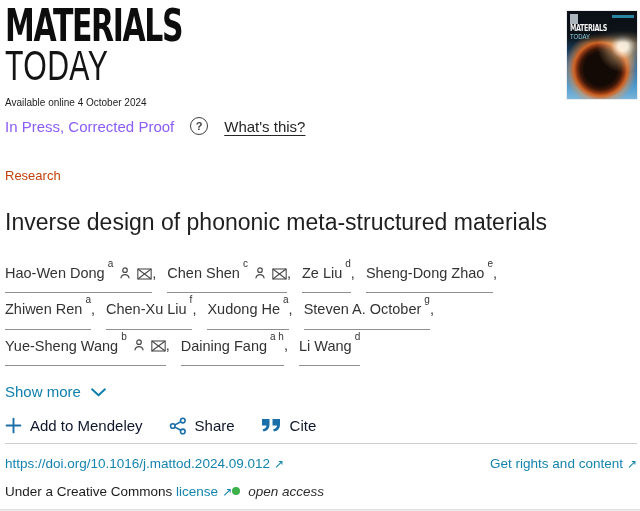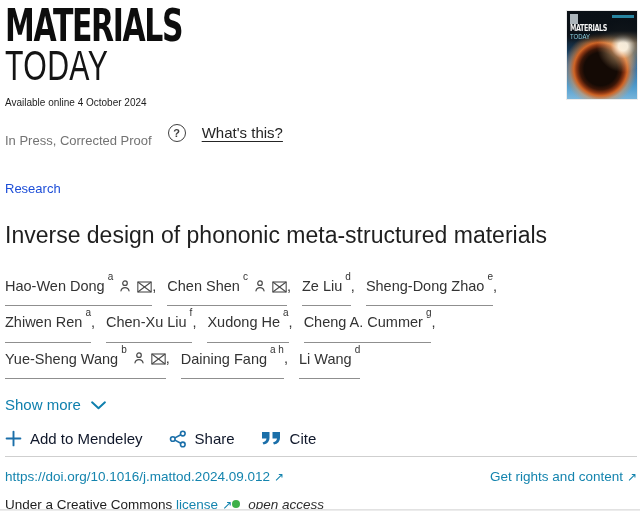--- a/index.html
+++ b/index.html
@@ -34,29 +34,29 @@
   .cover-logo-block { position:absolute; top:3px; left:3px; width:8px; height:10px; background:#c9d2d8; opacity:0.85; }
   .cover-issue-bar { position:absolute; top:4px; right:3px; width:22px; height:3px; background:#2fa3c4; opacity:0.8; }
   .cover-m1 { position:absolute; top:13px; left:3px; font-family:"DejaVu Sans",sans-serif;
     font-weight:700; font-size:8px; letter-spacing:-0.5px; color:#f2f2f2; transform:scaleX(0.8); transform-origin:0 0; }
   .cover-m2 { position:absolute; top:22px; left:3px; font-size:7px; font-weight:400;
     color:#8fd3e4; transform:scaleX(0.85); transform-origin:0 0; }
 
   
   .available { margin-top:11px; font-size:10px; color:#1d1d1d; }
   .status-row { margin-top:9px; display:flex; align-items:center; }
-  .status { font-size:13px; color:#737373;margin-top:16px; }
+  .status { font-size:15px; color:#8b5cf6; }
   .q-icon { margin-left:16px; width:18px; height:18px; border:1.5px solid #3f3f3f; border-radius:50%;
     display:inline-flex; align-items:center; justify-content:center;
     font-size:11px; font-weight:700; color:#3f3f3f; cursor:pointer; flex:0 0 auto; }
   .whats-this { margin-left:16px; font-size:15px; color:#252525; text-decoration:underline;
     text-underline-offset:3px; cursor:pointer; }
 
   
-  .category { margin-top:33px; font-size:13px; color:#1d4ed8; }
+  .category { margin-top:33px; font-size:13px; color:#c2410c; }
   .title { margin-top:20px; max-width:632px; font-family:Liberation Sans, sans-serif;
     font-weight:400; font-size:23px; line-height:38px; color:#1f1f1f; }
 
   .authors { margin-top:23px; max-width:580px; font-size:14.5px; line-height:1; color:#333; }
   .author { display:inline-block; border-bottom:1px solid #8f8f8f; padding-bottom:12px;
     margin-bottom:7px; cursor:pointer; white-space:nowrap; }
   .author .a-name { color:#333; }
   .author sup { font-size:10px; position:relative; top:-5px; margin-left:3px; color:#333; }
   .author svg { margin-left:5px; vertical-align:-2px; }
   .comma { margin-right:7px; color:#333; }
@@ -133,21 +133,21 @@
     <span class="author"><span class="a-name">Ze Liu</span><sup>d</sup></span><span class="comma">,</span>
 
     <span class="author"><span class="a-name">Sheng-Dong Zhao</span><sup>e</sup></span><span class="comma">,</span>
 
     <span class="author"><span class="a-name">Zhiwen Ren</span><sup>a</sup></span><span class="comma">,</span>
 
     <span class="author"><span class="a-name">Chen-Xu Liu</span><sup>f</sup></span><span class="comma">,</span>
 
     <span class="author"><span class="a-name">Xudong He</span><sup>a</sup></span><span class="comma">,</span>
 
-    <span class="author"><span class="a-name">Cheng A. Cummer</span><sup>g</sup></span><span class="comma">,</span>
+    <span class="author"><span class="a-name">Steven A. October</span><sup>g</sup></span><span class="comma">,</span>
 
     <span class="author"><span class="a-name">Yue-Sheng Wang</span><sup>b</sup><svg width="14" height="14" viewBox="0 0 16 16" fill="none" stroke="#4a4a4a" stroke-width="1.4" stroke-linecap="round">
           <circle cx="8" cy="4.8" r="2.6"></circle>
           <path d="M3.4,13.6 a4.7,4.7 0 0 1 9.2,0"></path>
         </svg><svg width="15" height="12" viewBox="0 0 18 14" fill="none" stroke="#4a4a4a" stroke-width="1.3">
           <rect x="1" y="1" width="16" height="12"></rect>
           <path d="M1,1 L17,13 M17,1 L1,13"></path>
         </svg></span><span class="comma">,</span>
 
     <span class="author"><span class="a-name">Daining Fang</span><sup>a h</sup></span><span class="comma">,</span>

